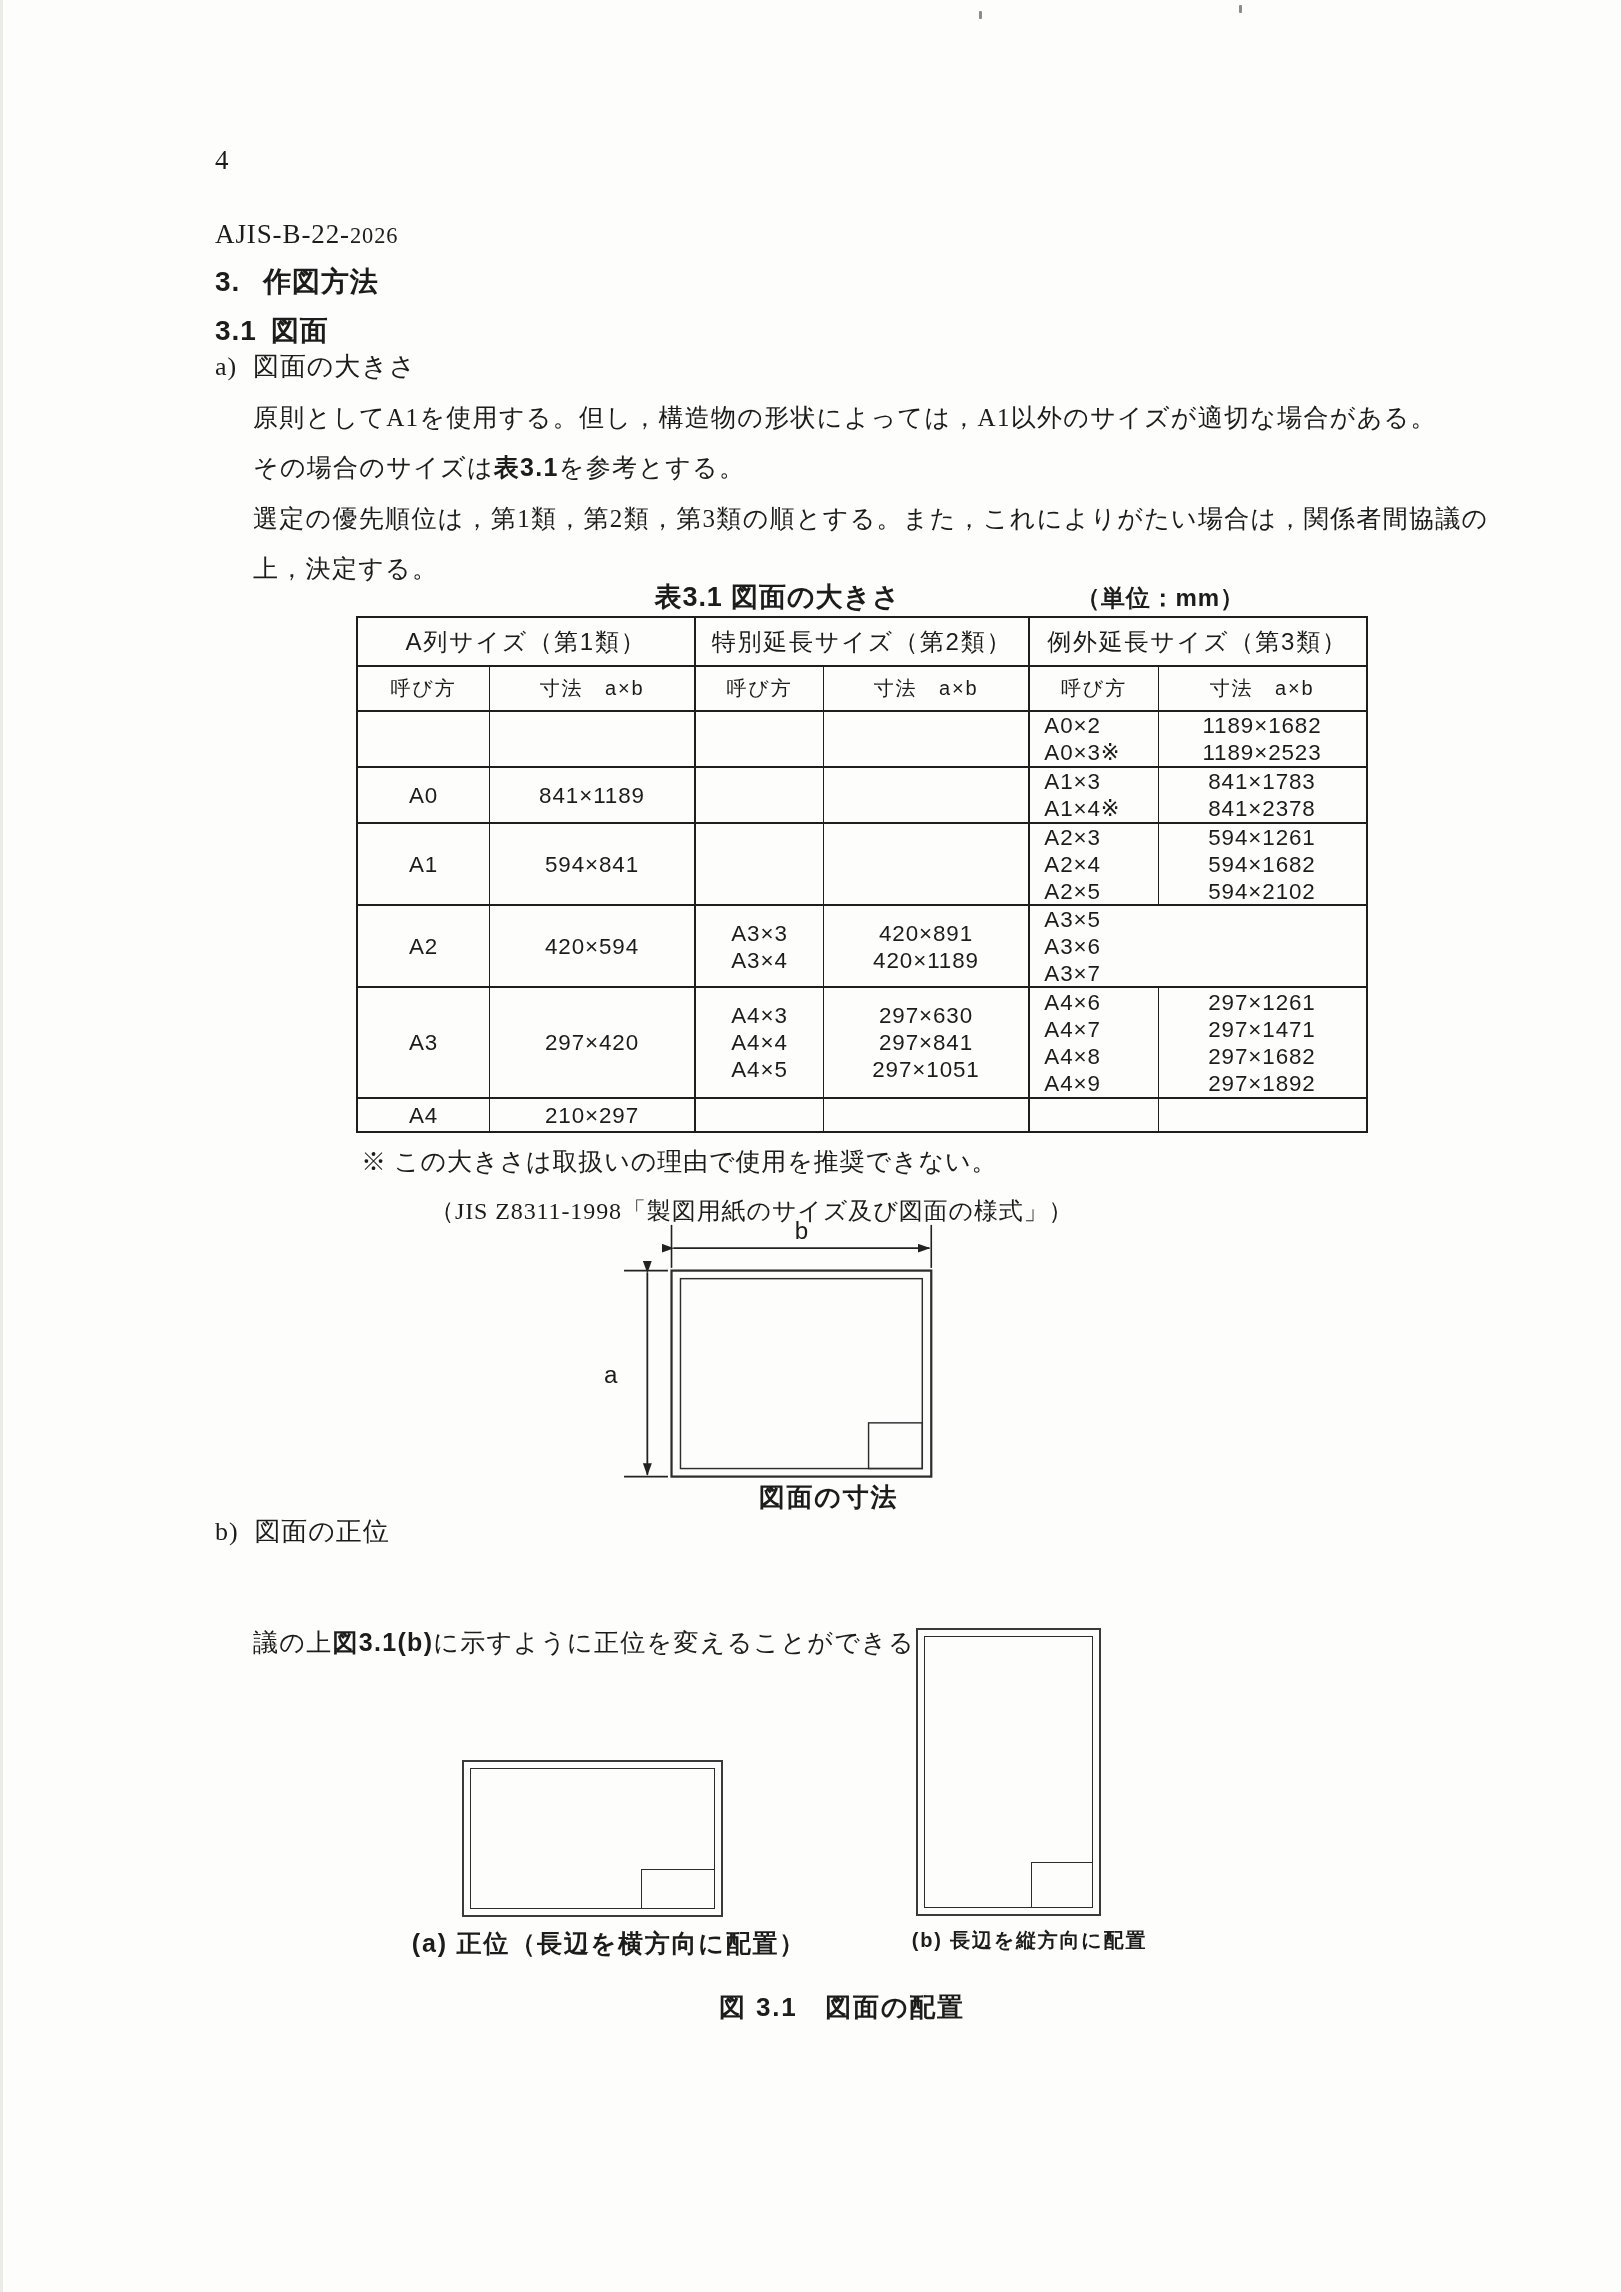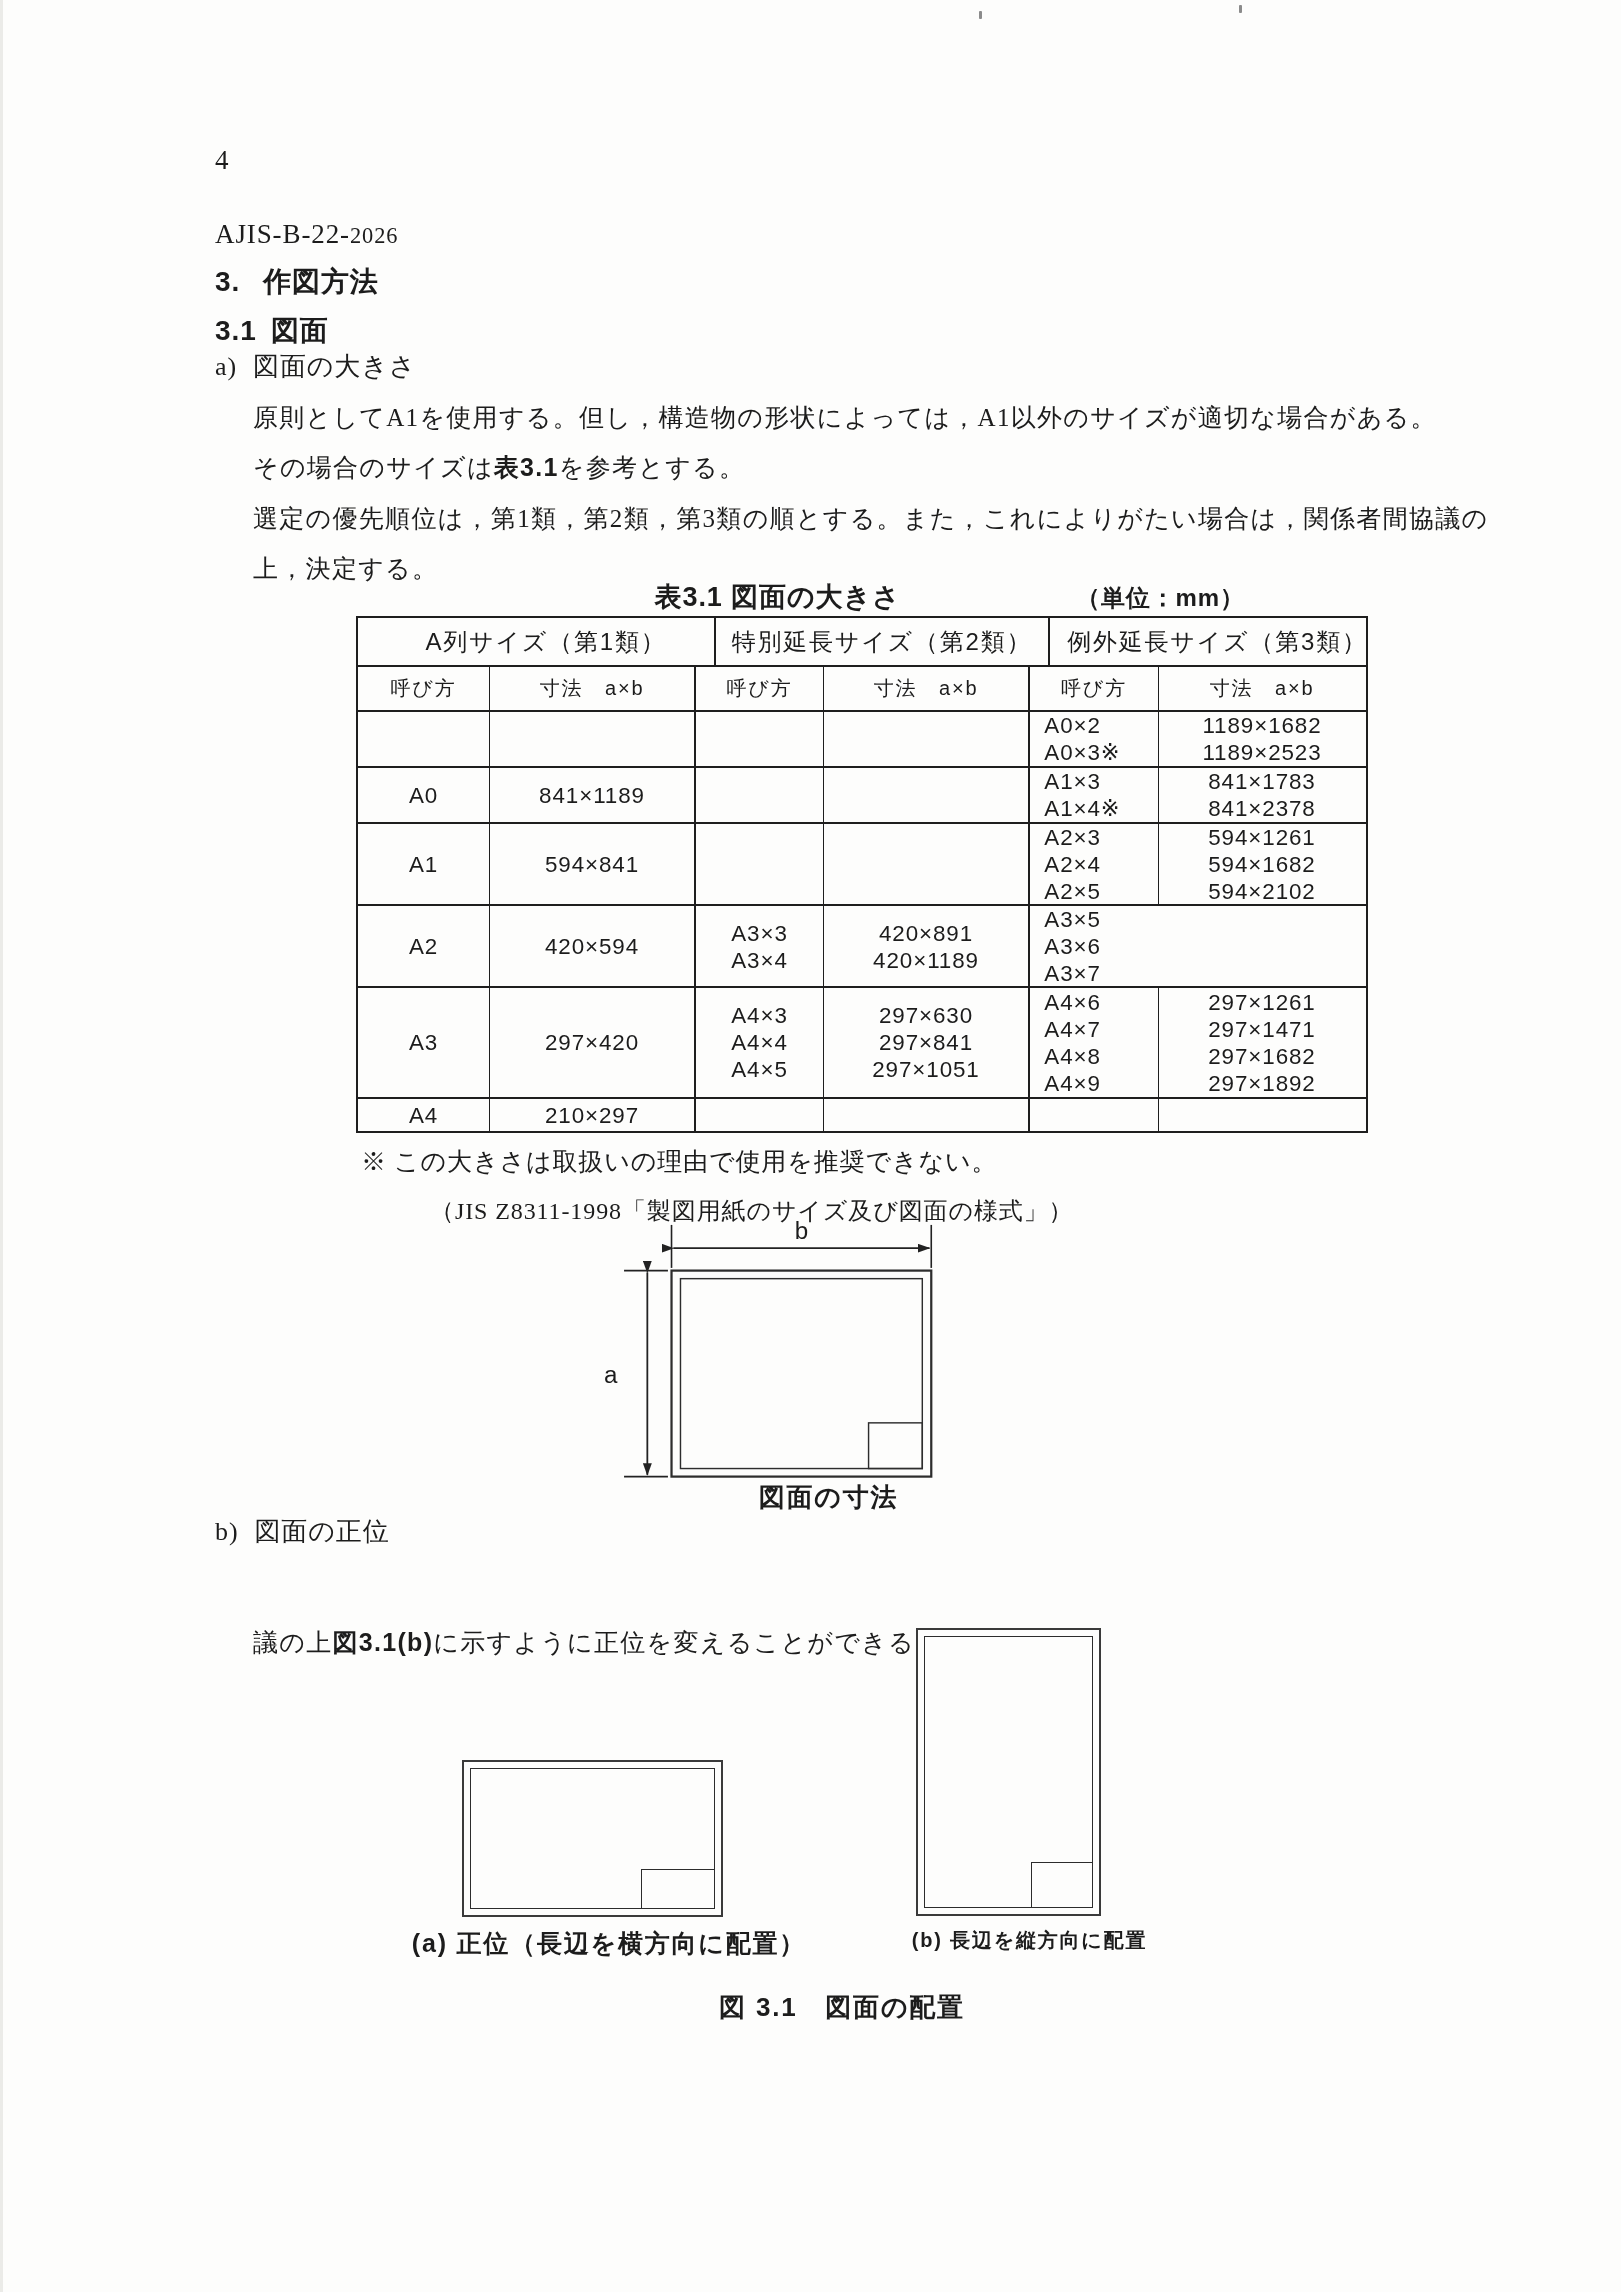--- a/index.html
+++ b/index.html
@@ -37,21 +37,21 @@
   .unit-label { left:1073px; top:582px; width:175px; text-align:center; font-size:24px; font-weight:bold;
                letter-spacing:0.9px; white-space:nowrap; font-family:"Liberation Sans","DejaVu Sans",sans-serif;}
 
   
   .tbl { left:356px; top:616px; width:1012px; border:2.7px solid #1e1e1e; background:#fdfdfc;
          font-family:"Liberation Sans","DejaVu Sans",sans-serif; }
   .trow { display:grid; grid-template-columns:131px 205px 129px 205px 130px 207px; }
   .th1  { display:grid; grid-template-columns:336px 334px 337px; height:47px; }
   .th2  { height:45px; }
   .trow, .th1 { border-top:2.7px solid #1e1e1e; }
-  .th1.first { border-top:none;padding-left:20px; }
+  .th1.first { border-top:none; }
   .cell { border-left:1.8px solid #1e1e1e; display:flex; flex-direction:column; justify-content:center; }
   .cell.nb { border-left:none; }
   .cell.gb { border-left:2.7px solid #1e1e1e; }
   .ghead { font-size:24px; letter-spacing:1.8px; text-align:center; font-weight:500; }
   .chead { font-size:20px; letter-spacing:1.8px; text-align:center; }
   .ln { font-size:22.4px; line-height:27px; letter-spacing:0.9px; text-align:center; }
   .r2 { height:56px; } .r3 { height:82px; } .r4 { height:111px; } .r1 { height:34px; }
   .c5l .ln { text-align:left; padding-left:14.3px; }
 
   .note { font-size:25px; letter-spacing:0.9px; white-space:nowrap; }

